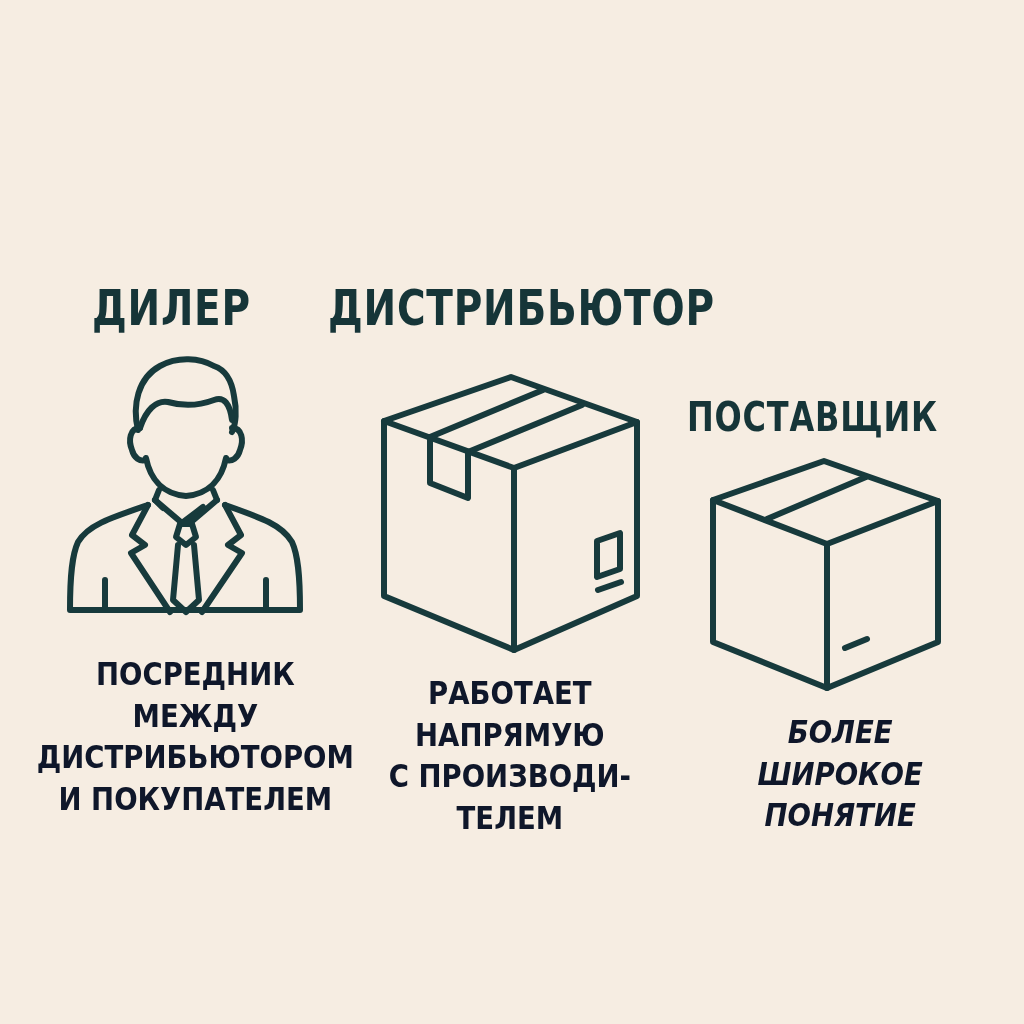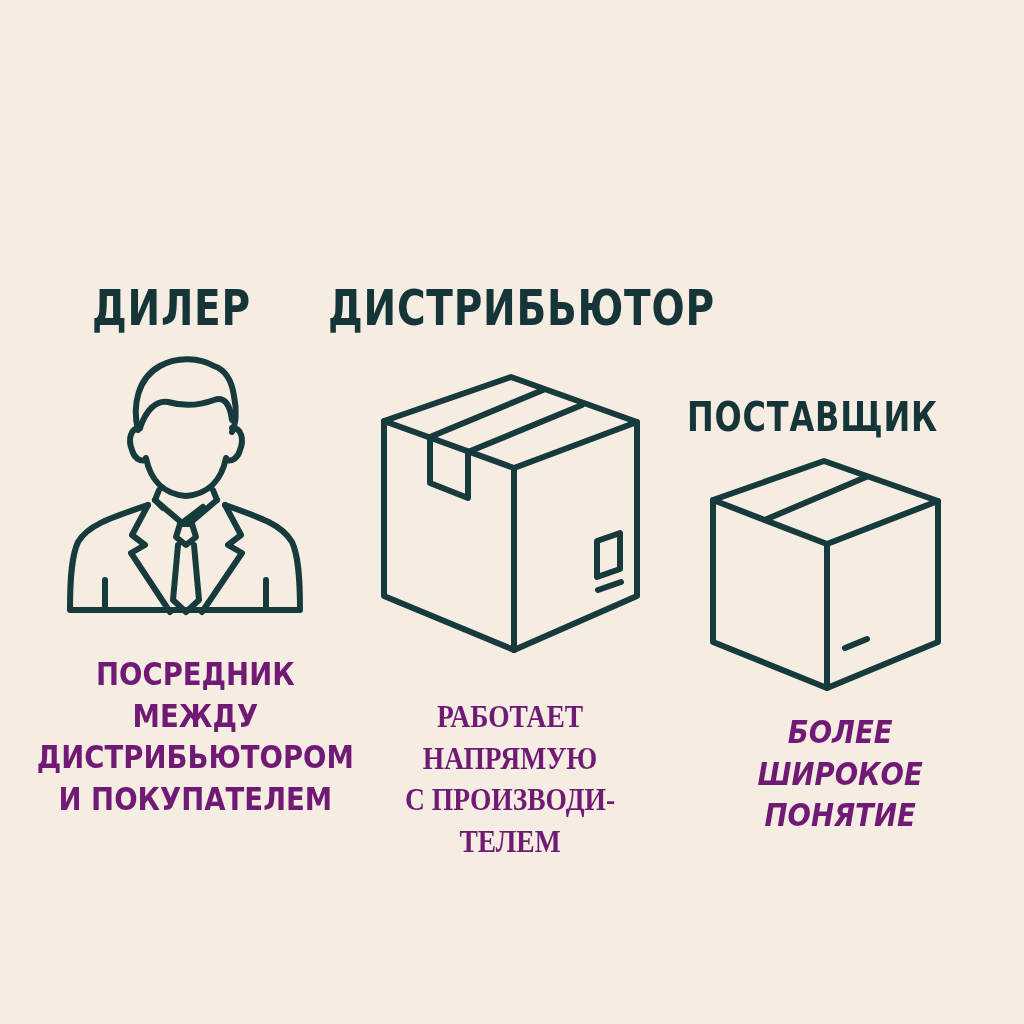--- a/index.html
+++ b/index.html
@@ -41,43 +41,42 @@
       left: 687px;
       top: 397px;
       font-size: 40px;
       transform: scaleX(0.80);
     }
     .desc {
       position: absolute;
       text-align: center;
       font-family: "DejaVu Sans", sans-serif;
       font-weight: bold;
-      color: #701a75;
+      color: #0f172a;
       font-size: 32px;
       line-height: 41.5px;
       white-space: nowrap;
     }
     .desc span {
       display: block;
     }
     .desc-inner {
       display: inline-block;
       transform: scaleX(0.86);
       transform-origin: center top;
     }
     .desc-dealer {
       left: 0px;
       width: 390px;
       top: 654px;
     }
     .desc-distributor {
       left: 345px;
       width: 330px;
-      top: 696px;
-      font-family: Liberation Serif, serif;
+      top: 673px;
     }
     .desc-supplier {
       left: 700px;
       width: 280px;
       top: 712px;
       font-style: italic;
     }
     svg.icon {
       position: absolute;
       left: 0;

